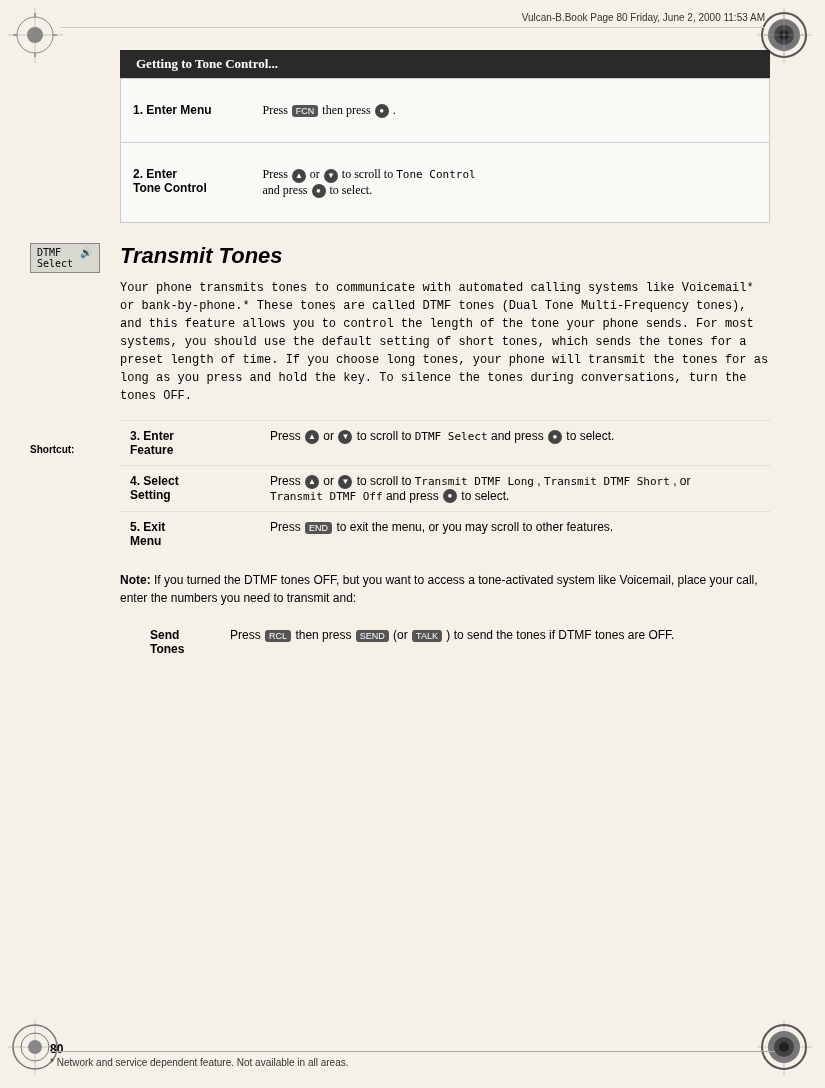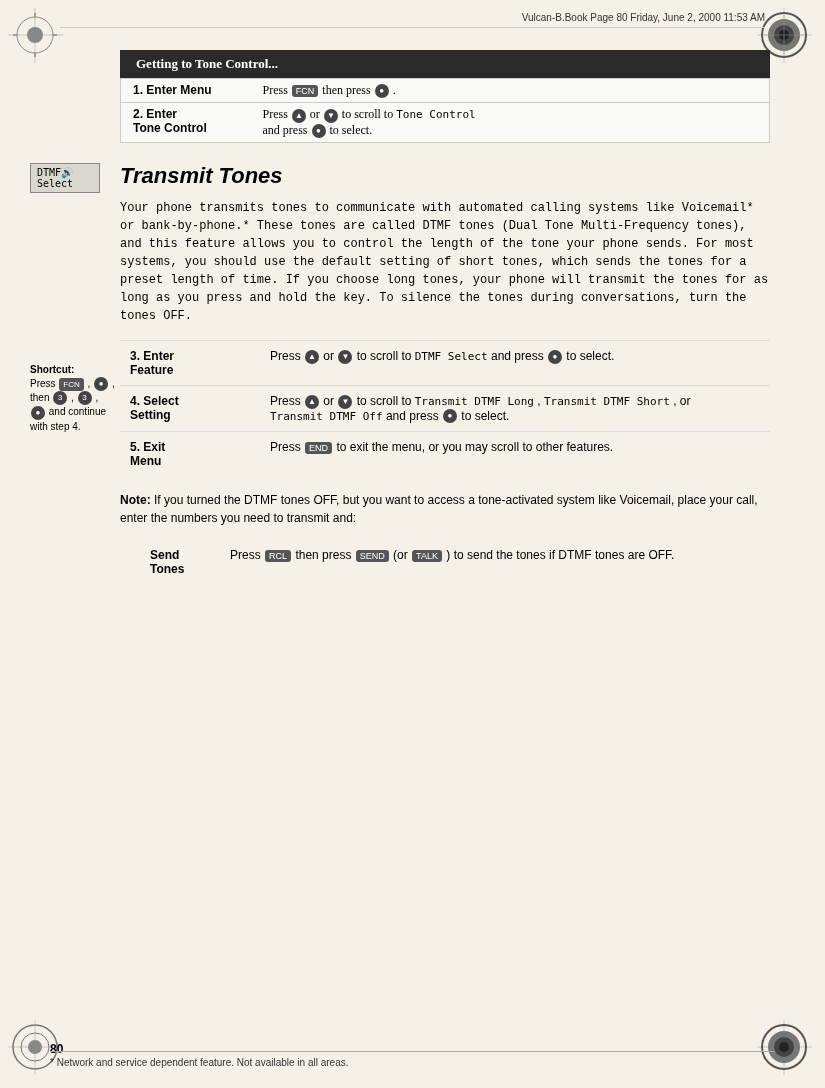--- a/index.html
+++ b/index.html
@@ -50,21 +50,21 @@
       border-left: 4px solid #2a2a2a;
     }
 
     .instruction-table {
       width: 100%;
       border-collapse: collapse;
       border: 1px solid #ccc;
       background: #f9f9f5;
     }
     .instruction-table td {
-      padding: 4px 12px;
+      padding: 24px 12px;
       vertical-align: top;
       font-size: 12px;
     }
     .instruction-table .step-label {
       font-weight: bold;
       white-space: nowrap;
       width: 130px;
       font-family: Arial, sans-serif;
       font-size: 12px;
     }
@@ -295,21 +295,21 @@
         </td>
       </tr>
     </tbody>
       </table>
   </div>
 
   <div class="inner-content">
 
     <div style="position:absolute; left:-90px; top:0; width:80px;">
       <div style="background:#d8d8d0; border:1.5px solid #888; padding:3px 6px; font-size:10px; font-family:monospace; text-align:left; display:inline-block; width:70px;">
-        <div style="display:flex; align-items:center;">
+        <div style="display:flex; justify-content:space-between; align-items:center;">
           <span>DTMF</span>
           <span>🔊</span>
         </div>
         <div style="font-size:10px;">Select</div>
       </div>
     </div>
 
     <div class="transmit-title">Transmit Tones</div>
     <div class="transmit-body">Your phone transmits tones to communicate with automated calling systems like Voicemail* or bank-by-phone.* These tones are called DTMF tones (Dual Tone Multi-Frequency tones), and this feature allows you to control the length of the tone your phone sends. For most systems, you should use the default setting of short tones, which sends the tones for a preset length of time. If you choose long tones, your phone will transmit the tones for as long as you press and hold the key. To silence the tones during conversations, turn the tones OFF.</div>
 
@@ -378,33 +378,20 @@
           <span> (or </span>
           <span class="btn-rect">TALK</span>
           <span>) to send the tones if DTMF tones are OFF.</span>
         </td>
       </tr>
     </tbody>
       </table>
 
     <div style="position:absolute; left:-90px; top:200px; width:85px; font-size:10px; font-family:Arial, sans-serif; line-height:1.4;">
       <div style="font-weight:bold;">Shortcut:</div>
-      <div>
-        <span>Press </span>
-        <span class="btn-rect" style="font-size:8px;">FCN</span>
-        <span>, </span>
-        <span class="btn-nav">●</span>
-        <span>,<br>then </span>
-        <span class="btn-nav">3</span>
-        <span>, </span>
-        <span class="btn-nav">3</span>
-        <span>,<br></span>
-        <span class="btn-nav">●</span>
-        <span> and continue<br>with step 4.</span>
-      </div>
     </div>
 
   </div>
 
 </div>
 
 <div class="page-number">80</div>
 
 <div class="footer-note">
   <span>* Network and service dependent feature. Not available in all areas.</span>

